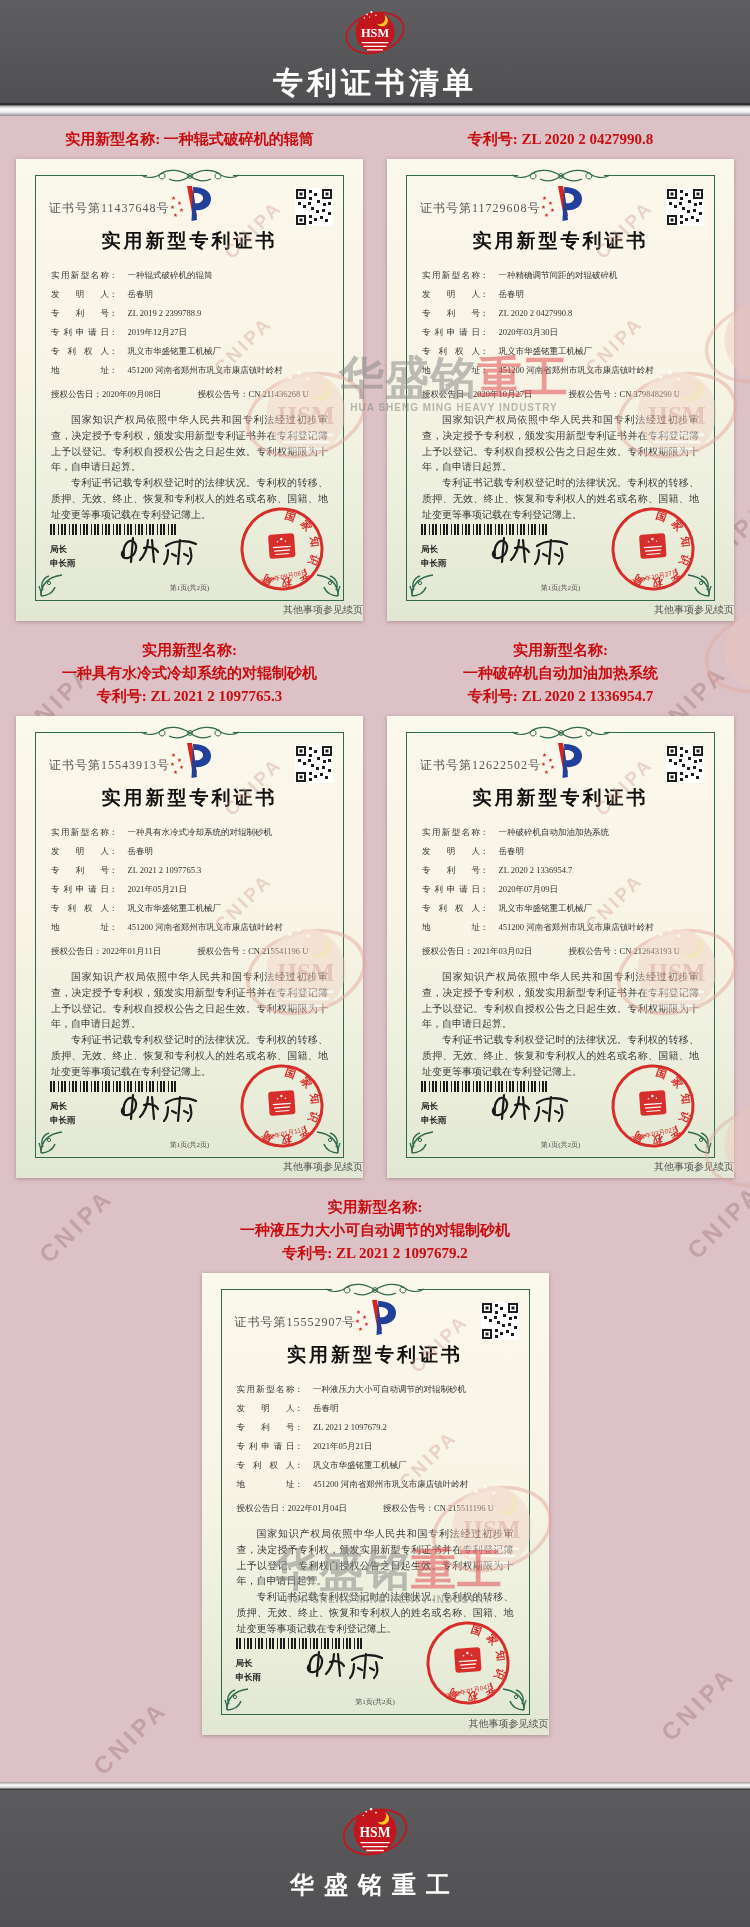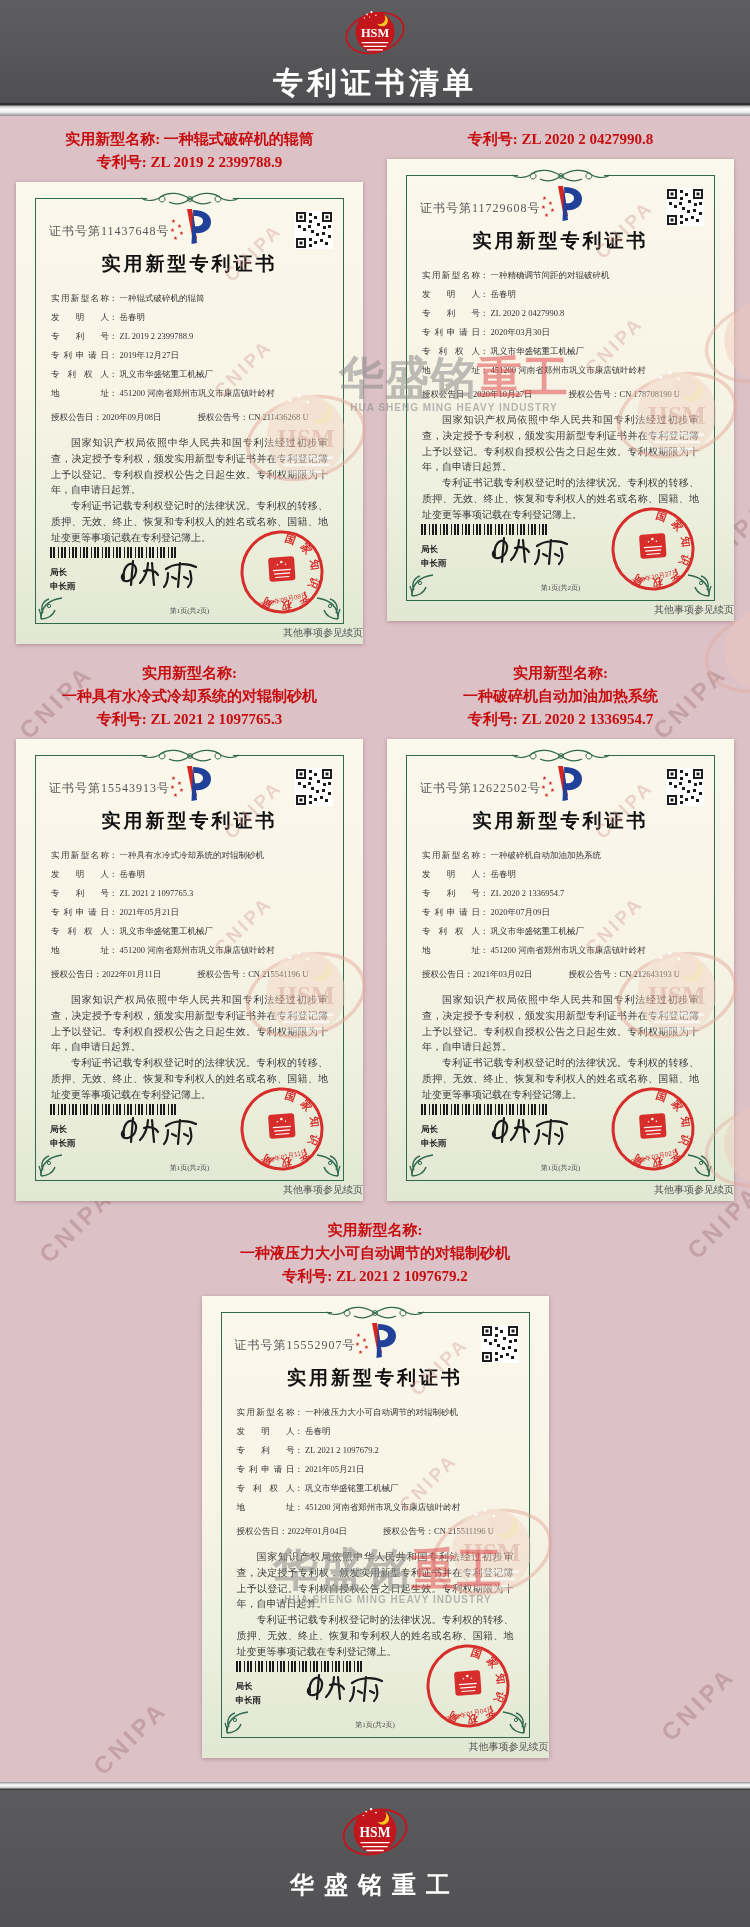--- a/index.html
+++ b/index.html
@@ -29,21 +29,21 @@
     box-shadow:0 1px 4px rgba(70,30,30,.3);}
   .frame{position:absolute;top:16px;left:19px;right:19px;bottom:20px;border:1.6px solid #31694d;}
   .ornament{position:absolute;top:-9px;left:50%;transform:translateX(-50%);}
   .cert-no{position:absolute;top:24px;left:13px;font-size:12px;color:#555;letter-spacing:1px;font-family:"Liberation Serif",serif;}
   .qr{position:absolute;top:12px;right:10px;width:38px;height:38px;}
   .emblem{position:absolute;top:8px;left:50%;transform:translateX(-50%);}
   .cert-title{position:absolute;top:52px;left:0;right:0;text-align:center;font-family:"Liberation Serif",serif;font-weight:bold;font-size:19px;letter-spacing:3px;color:#111;}
   .fields{position:absolute;top:94px;left:15px;right:12px;font-family:"Liberation Serif",serif;font-size:8.5px;color:#333;}
   .frow{height:19px;}
   .fl{display:inline-block;width:58px;text-align:justify;text-align-last:justify;vertical-align:top;}
-  .fv{margin-left:2px;}
+  .fv{margin-left:10px;}
   .grant{position:absolute;top:213px;left:15px;right:12px;display:flex;gap:36px;font-family:"Liberation Serif",serif;font-size:8.5px;color:#333;}
   .paras{position:absolute;top:236px;left:15px;right:15px;font-family:"Liberation Serif",serif;font-size:10px;line-height:1.58;color:#3c3c3c;text-align:justify;}
   .paras p{margin:0;text-indent:2em;}
   .barcode{position:absolute;top:348px;left:14px;width:128px;height:11px;
     background:repeating-linear-gradient(90deg,#1b1b1b 0 2px,transparent 2px 3px,#1b1b1b 3px 5px,transparent 5px 8px,#1b1b1b 8px 9px,transparent 9px 11px);}
   .sig-block{position:absolute;top:366px;left:14px;font-size:8.5px;color:#222;font-weight:bold;line-height:14px;}
   .signature{position:absolute;top:356px;left:78px;}
   .seal{position:absolute;top:330px;right:18px;width:86px;height:86px;z-index:4;opacity:.93;transform:rotate(-4deg);}
   .page-note{position:absolute;bottom:7px;left:0;right:0;text-align:center;font-size:7px;color:#444;font-family:"Liberation Serif",serif;}
   .corner{position:absolute;bottom:2px;width:28px;height:28px;}
@@ -84,21 +84,20 @@
     </span>
     <div class="header-title">专利证书清单</div>
   </header>
   <div class="silver-strip"></div>
 
   <main class="content">
     <div class="cert-row">
       <div class="cert-col">
   <div class="cert-heading">
     <div>实用新型名称: 一种辊式破碎机的辊筒</div>
-    <div>专利号: ZL 2019 2 2399788.9</div>
     <div></div>
   </div>
   <div class="cert-card">
     <span class="wm-cnipa-in a">CNIPA</span>
     <span class="wm-cnipa-in b">CNIPA</span>
     <svg class="wm-hsm" viewBox="0 0 70 62">
       <ellipse cx="35" cy="31" rx="33" ry="22" fill="none" stroke="#e6ab9e" stroke-width="2" transform="rotate(-16 35 31)"></ellipse>
       <ellipse cx="35" cy="30" rx="22" ry="23" fill="#f3cfc3" opacity=".8"></ellipse>
       <circle cx="43" cy="17" r="6.5" fill="#f0d8a0"></circle>
               <circle cx="40" cy="14.5" r="6.5" fill="#f3cfc3"></circle>
@@ -322,21 +321,21 @@
         <div class="frow"><span class="fl">实用新型名称</span><span>：</span><span class="fv">一种精确调节间距的对辊破碎机</span></div>
         <div class="frow"><span class="fl">发明人</span><span>：</span><span class="fv">岳春明</span></div>
         <div class="frow"><span class="fl">专利号</span><span>：</span><span class="fv">ZL 2020 2 0427990.8</span></div>
         <div class="frow"><span class="fl">专利申请日</span><span>：</span><span class="fv">2020年03月30日</span></div>
         <div class="frow"><span class="fl">专利权人</span><span>：</span><span class="fv">巩义市华盛铭重工机械厂</span></div>
         <div class="frow"><span class="fl">地址</span><span>：</span><span class="fv">451200 河南省郑州市巩义市康店镇叶岭村</span></div>
       </div>
 
       <div class="grant">
         <span><span>授权公告日</span><span>：</span><span>2020年10月27日</span></span>
-        <span><span>授权公告号</span><span>：</span><span>CN 178708190 U</span></span>
+        <span><span>授权公告号</span><span>：</span><span>CN 379848290 U</span></span>
       </div>
 
       <div class="paras">
         <p>国家知识产权局依照中华人民共和国专利法经过初步审查，决定授予专利权，颁发实用新型专利证书并在专利登记簿上予以登记。专利权自授权公告之日起生效。专利权期限为十年，自申请日起算。</p>
         <p>专利证书记载专利权登记时的法律状况。专利权的转移、质押、无效、终止、恢复和专利权人的姓名或名称、国籍、地址变更等事项记载在专利登记簿上。</p>
       </div>
 
       <div class="barcode"></div>
 
       <div class="sig-block">

